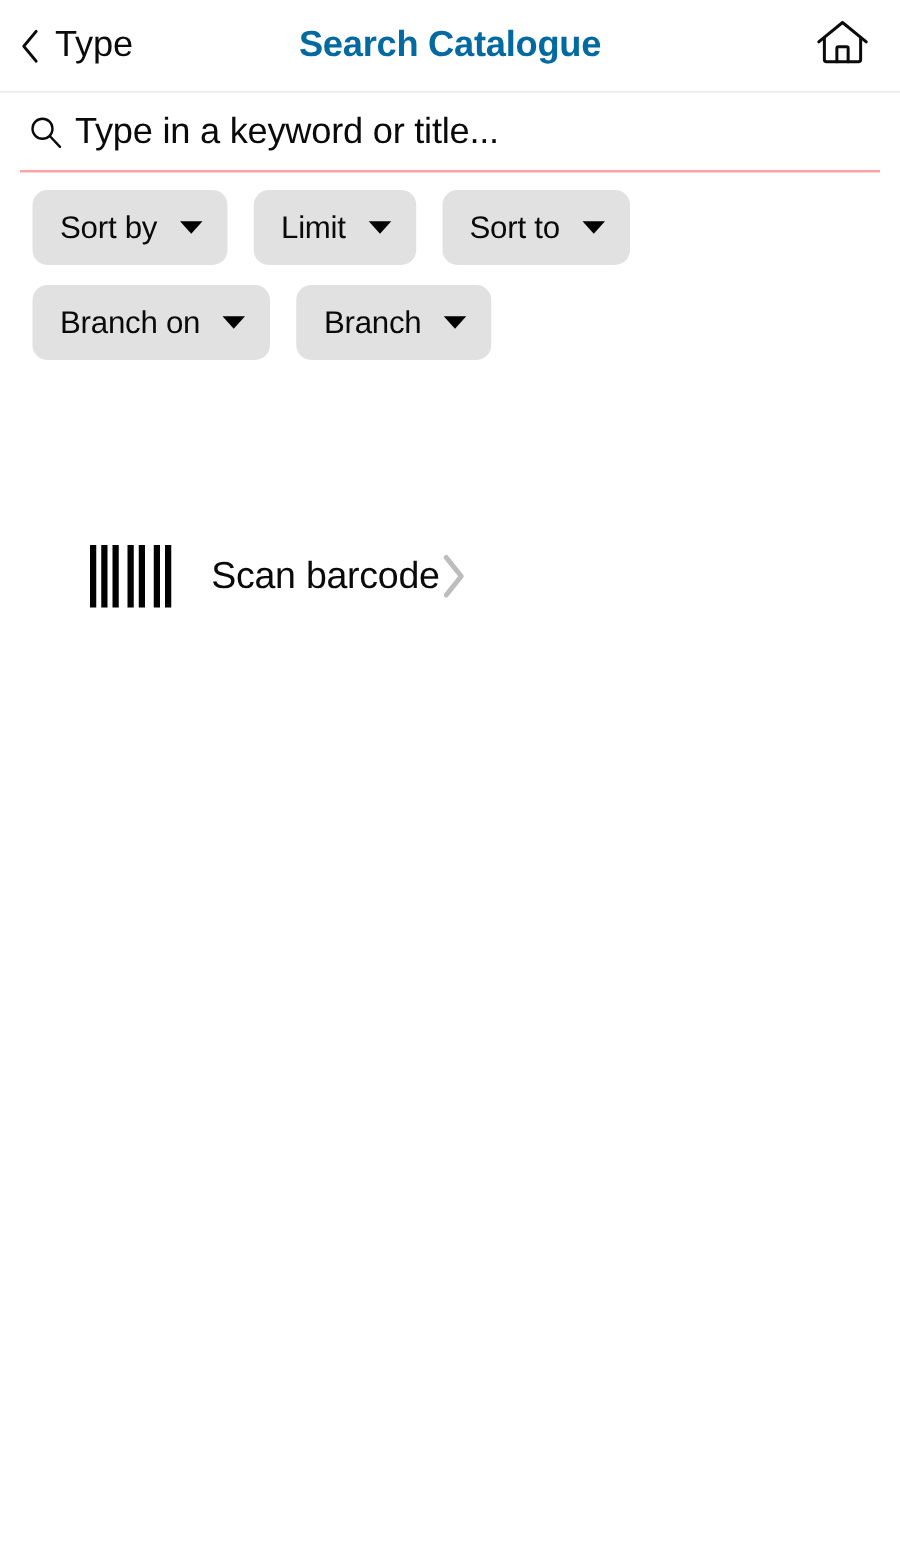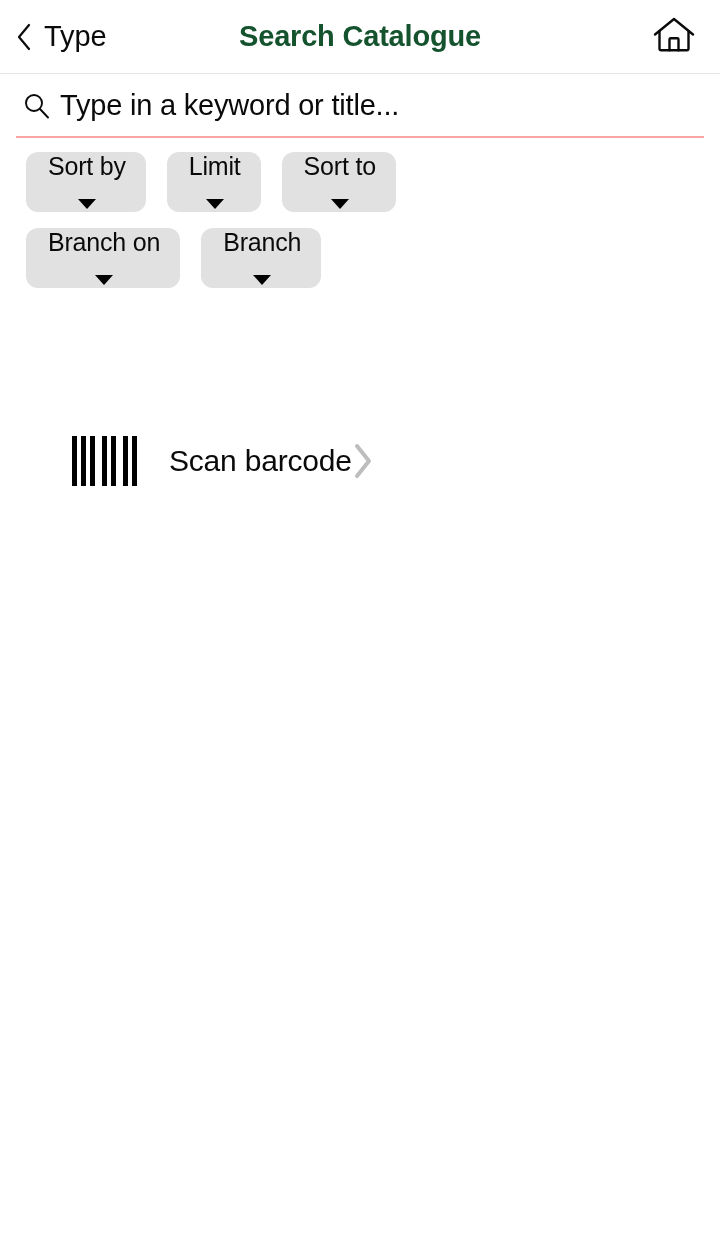--- a/index.html
+++ b/index.html
@@ -52,21 +52,21 @@
     left: 0;
     right: 0;
     top: 0;
     height: 73px;
     display: flex;
     align-items: center;
     justify-content: center;
     font-size: 29px;
     font-weight: bold;
     letter-spacing: -0.2px;
-    color: #14532d;
+    color: #0369a1;
     pointer-events: none;
   }
   .home-button {
     position: absolute;
     right: 18px;
     top: 0;
     height: 73px;
     display: flex;
     align-items: center;
     padding: 0 6px;
@@ -122,21 +122,20 @@
     height: 60px;
     background: #e1e1e1;
     border: none;
     border-radius: 12px;
     display: inline-flex;
     align-items: center;
     gap: 18px;
     padding: 0 20px 0 22px;
     cursor: pointer;
     font-family: "Liberation Sans", sans-serif;
-    flex-direction: column;
   }
   .chip-label {
     font-size: 25px;
     color: #0a0a0a;
     letter-spacing: -0.2px;
     white-space: nowrap;
   }
   .chip-caret {
     width: 0;
     height: 0;

